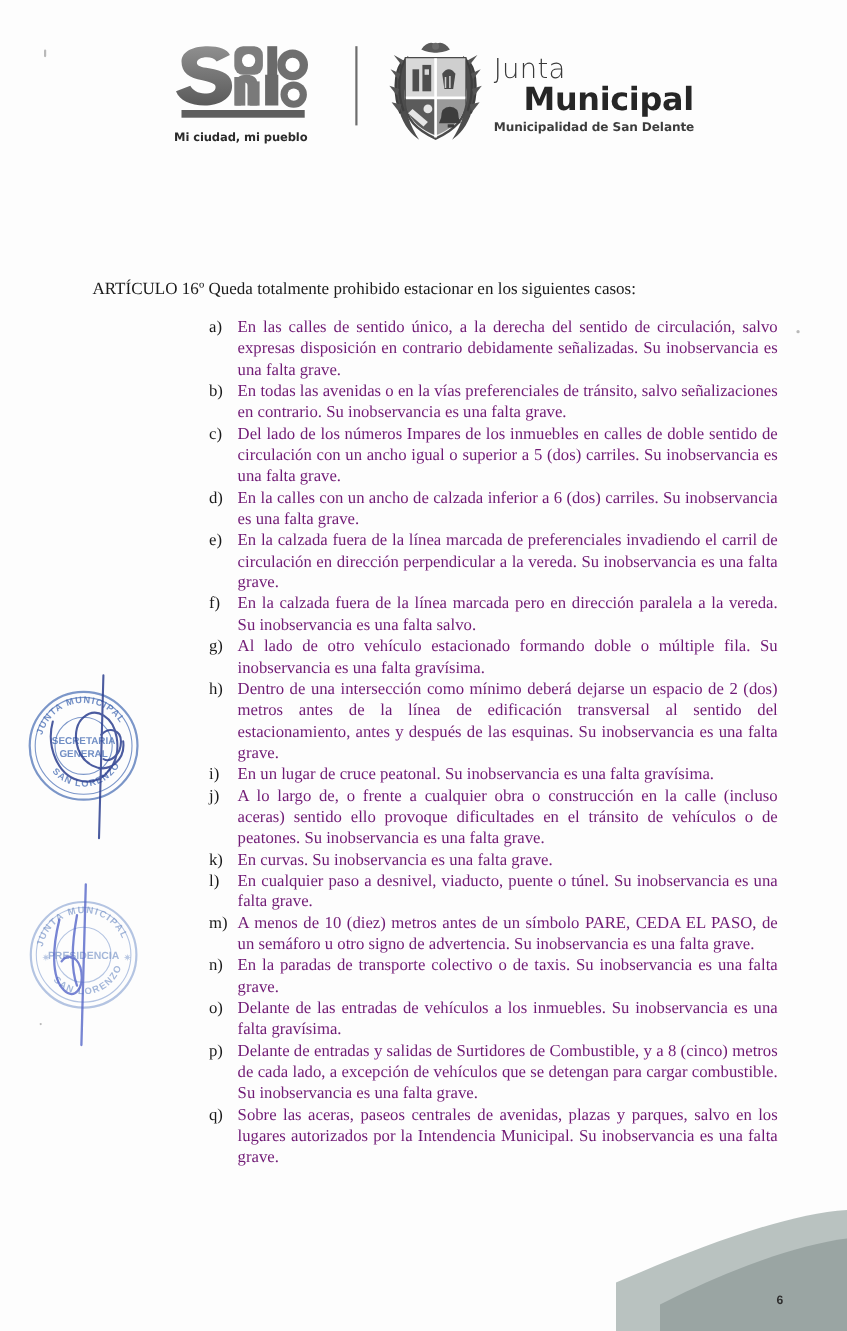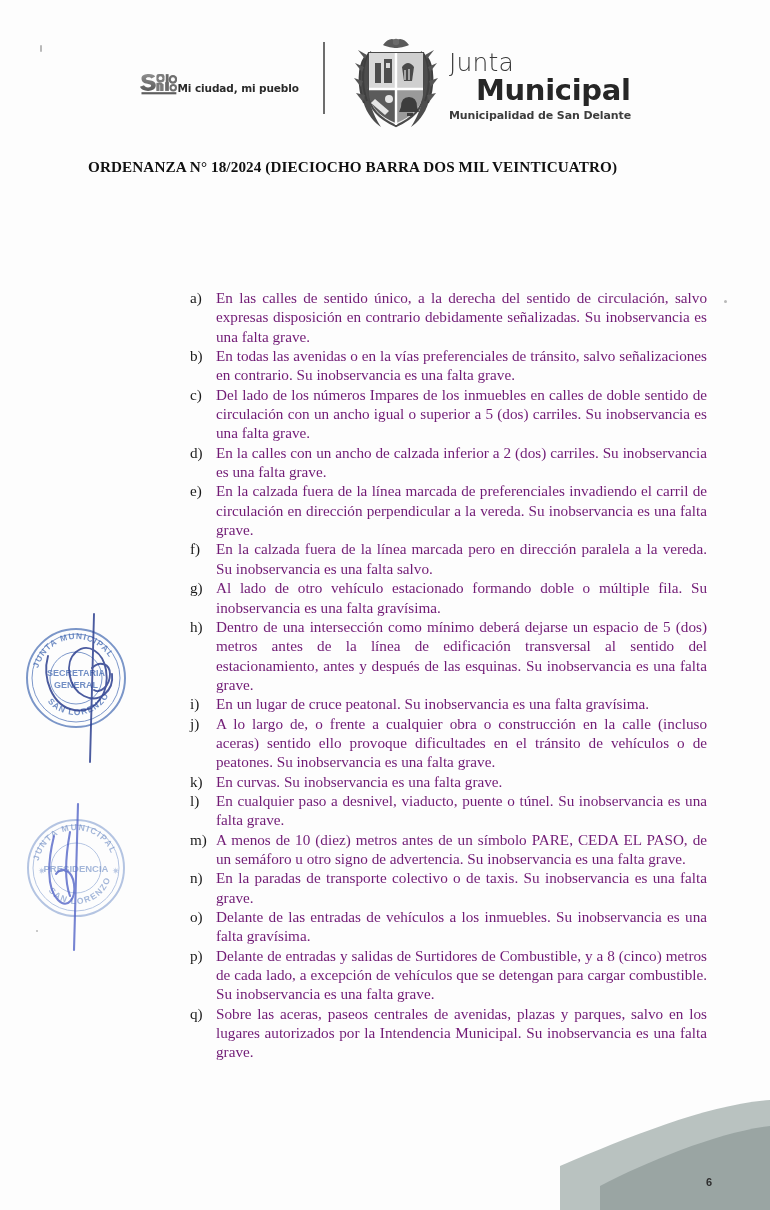--- a/index.html
+++ b/index.html
@@ -27,21 +27,21 @@
     left: 0;
     width: 770px;
     height: 110px;
     display: flex;
     align-items: center;
     justify-content: center;
     gap: 0px;
   }
   .brand-left {
     display: flex;
-    flex-direction: row;
+    flex-direction: column;
     align-items: center;
     justify-content: center;
     width: 160px;
   }
   .salo-logo {
     display: block;
   }
   .brand-tagline {
     margin-top: 5px;
     font-family: "DejaVu Sans", sans-serif;
@@ -300,56 +300,56 @@
       </svg>
 
       <div class="junta-text">
         <span class="junta-word">Junta</span>
         <span class="municipal-word">Municipal</span>
         <span class="muni-sub">Municipalidad de San Delante</span>
       </div>
     </div>
   </div>
 
-  <div class="doc-title">ORDENANZA N° 18/2024 (DIECIOCHO BARRA DOS MIL VEINTICUATRO)</div>
-
-
+
+
+  <div class="article-line">ARTÍCULO 16º Queda totalmente prohibido estacionar en los siguientes casos:</div>
 
   <ul class="provisions" id="provisions-list">
       <li class="provision">
         <span class="prov-marker">a)</span>
         <span class="prov-text">En las calles de sentido único, a la derecha del sentido de circulación, salvo expresas disposición en contrario debidamente señalizadas. Su inobservancia es una falta grave.</span>
       </li>
       <li class="provision">
         <span class="prov-marker">b)</span>
         <span class="prov-text">En todas las avenidas o en la vías preferenciales de tránsito, salvo señalizaciones en contrario. Su inobservancia es una falta grave.</span>
       </li>
       <li class="provision">
         <span class="prov-marker">c)</span>
         <span class="prov-text">Del lado de los números Impares de los inmuebles en calles de doble sentido de circulación con un ancho igual o superior a 5 (dos) carriles. Su inobservancia es una falta grave.</span>
       </li>
       <li class="provision">
         <span class="prov-marker">d)</span>
-        <span class="prov-text">En la calles con un ancho de calzada inferior a 2 (dos) carriles. Su inobservancia es una falta grave.</span>
+        <span class="prov-text">En la calles con un ancho de calzada inferior a 6 (dos) carriles. Su inobservancia es una falta grave.</span>
       </li>
       <li class="provision">
         <span class="prov-marker">e)</span>
         <span class="prov-text">En la calzada fuera de la línea marcada de preferenciales invadiendo el carril de circulación en dirección perpendicular a la vereda. Su inobservancia es una falta grave.</span>
       </li>
       <li class="provision">
         <span class="prov-marker">f)</span>
         <span class="prov-text">En la calzada fuera de la línea marcada pero en dirección paralela a la vereda. Su inobservancia es una falta salvo.</span>
       </li>
       <li class="provision">
         <span class="prov-marker">g)</span>
         <span class="prov-text">Al lado de otro vehículo estacionado formando doble o múltiple fila. Su inobservancia es una falta gravísima.</span>
       </li>
       <li class="provision">
         <span class="prov-marker">h)</span>
-        <span class="prov-text">Dentro de una intersección como mínimo deberá dejarse un espacio de 5 (dos) metros antes de la línea de edificación transversal al sentido del estacionamiento, antes y después de las esquinas. Su inobservancia es una falta grave.</span>
+        <span class="prov-text">Dentro de una intersección como mínimo deberá dejarse un espacio de 2 (dos) metros antes de la línea de edificación transversal al sentido del estacionamiento, antes y después de las esquinas. Su inobservancia es una falta grave.</span>
       </li>
       <li class="provision">
         <span class="prov-marker">i)</span>
         <span class="prov-text">En un lugar de cruce peatonal. Su inobservancia es una falta gravísima.</span>
       </li>
       <li class="provision">
         <span class="prov-marker">j)</span>
         <span class="prov-text">A lo largo de, o frente a cualquier obra o construcción en la calle (incluso aceras) sentido ello provoque dificultades en el tránsito de vehículos o de peatones. Su inobservancia es una falta grave.</span>
       </li>
       <li class="provision">

